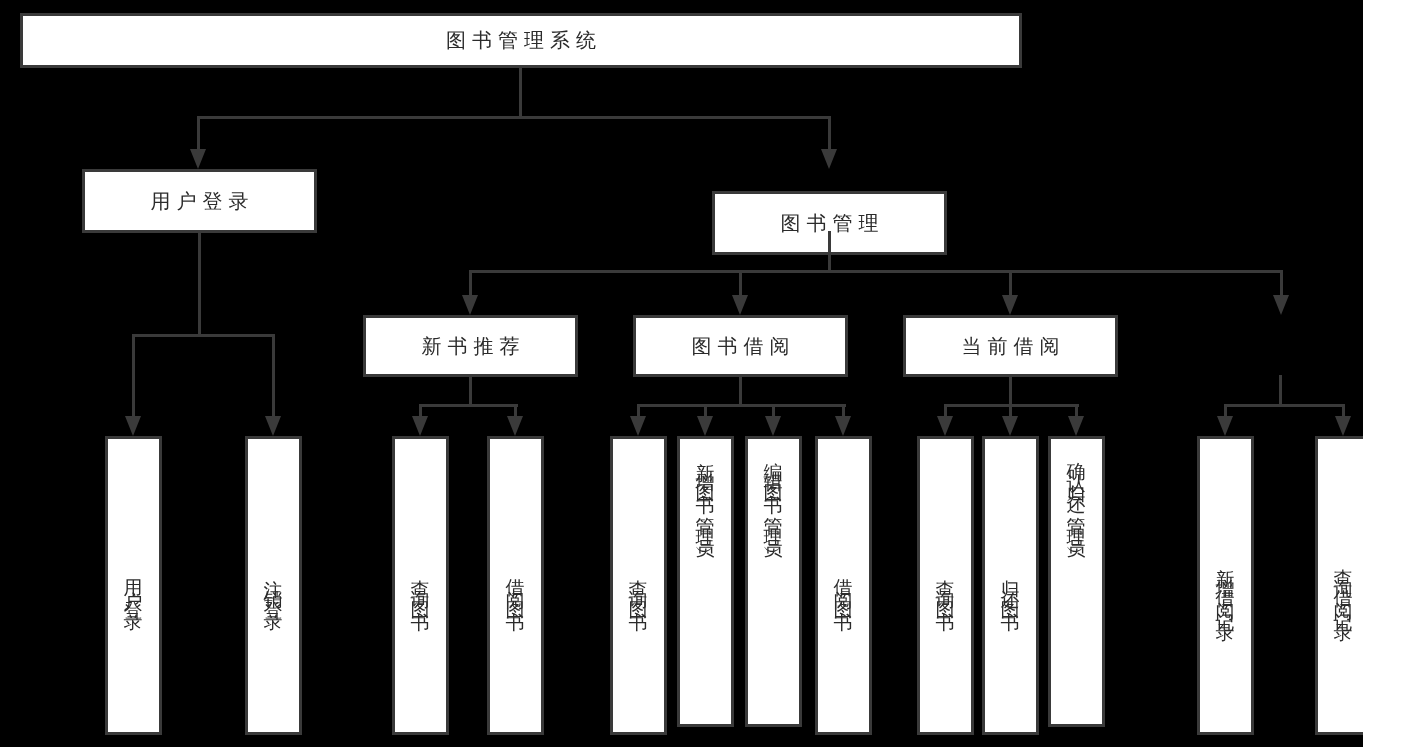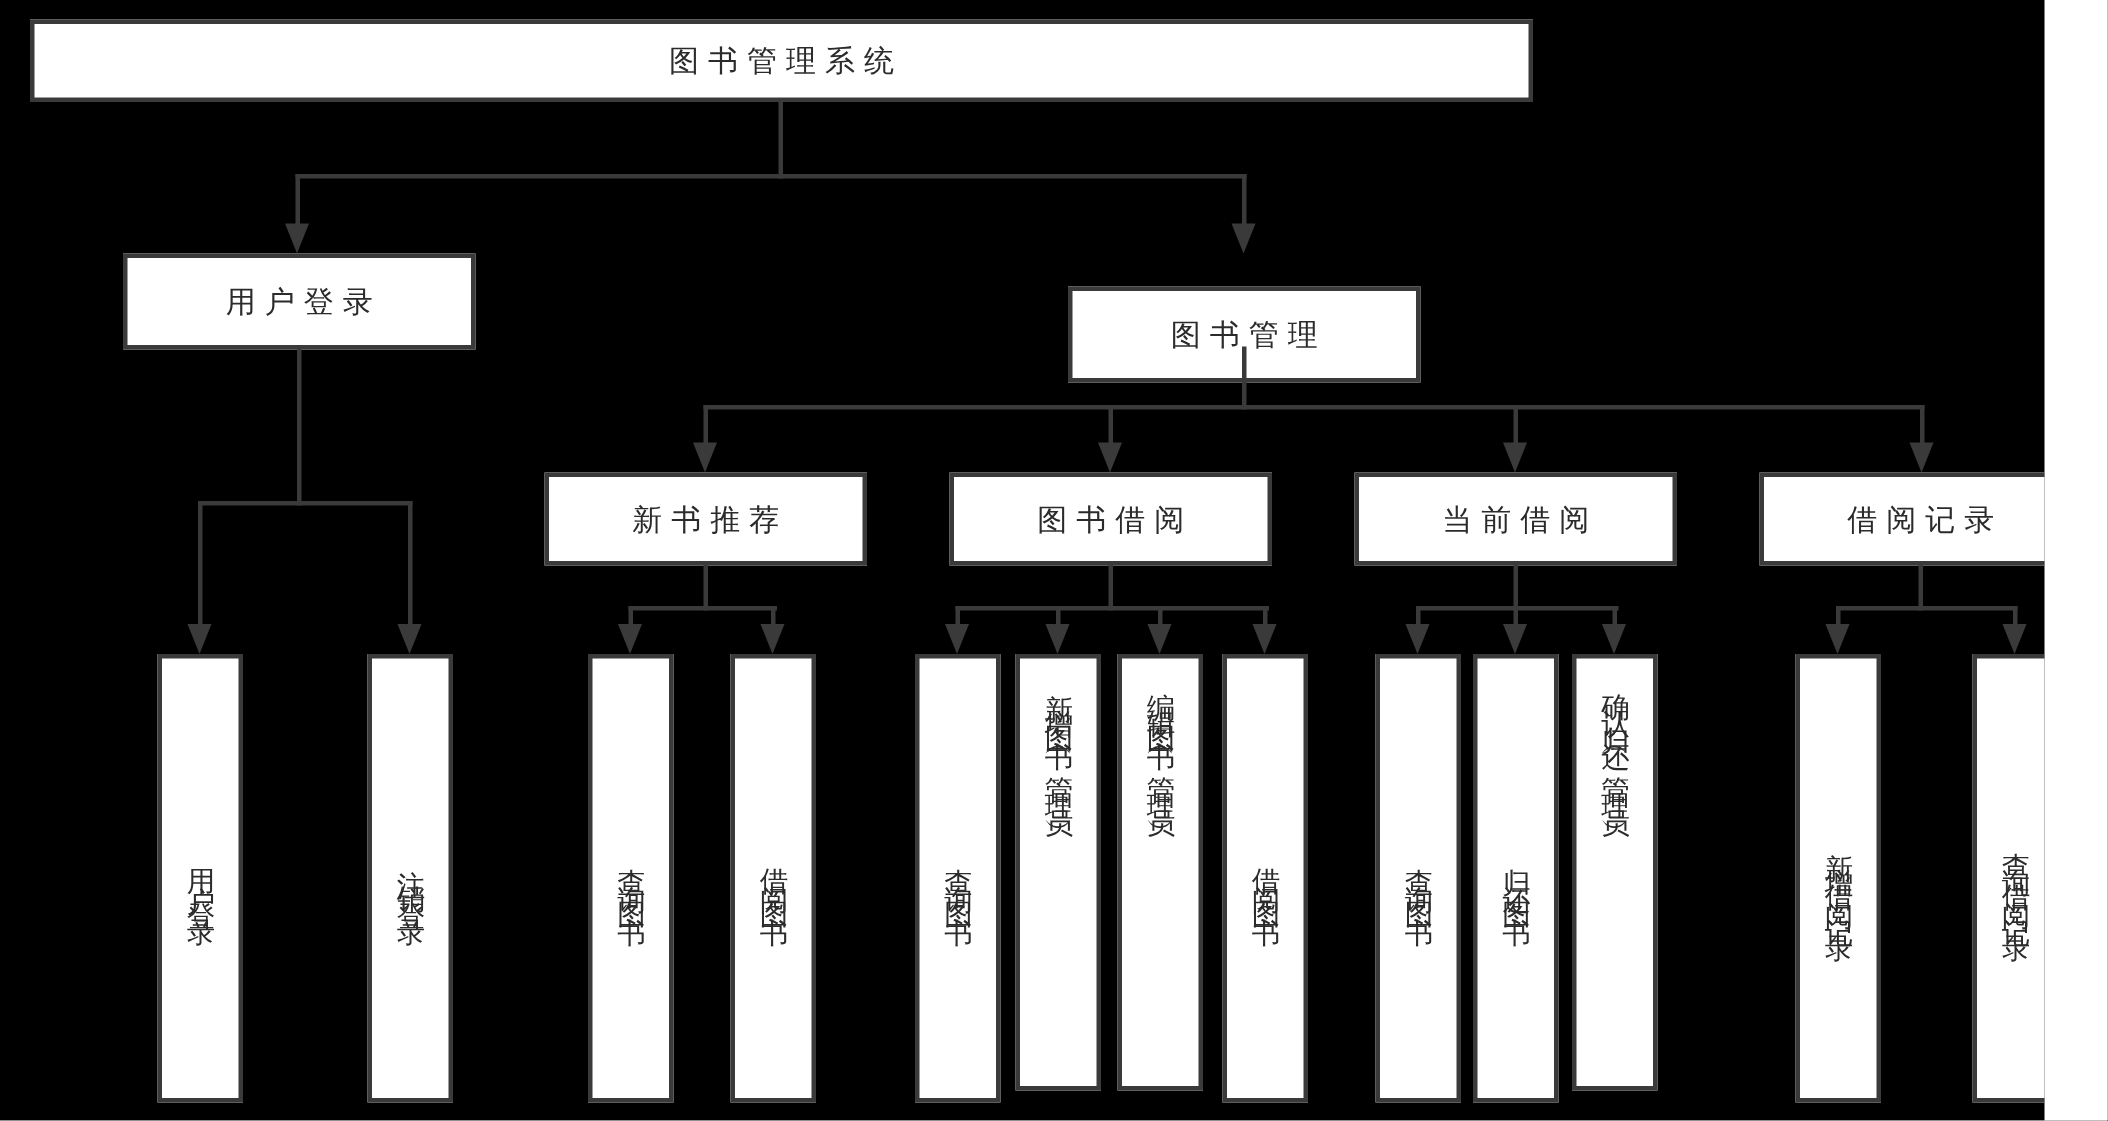--- a/index.html
+++ b/index.html
@@ -92,21 +92,20 @@
   <div class="v" style="left:739px;top:270px;height:26px;"></div>
   <div class="ar" style="left:732px;top:295px;"></div>
   <div class="v" style="left:1009px;top:270px;height:26px;"></div>
   <div class="ar" style="left:1002px;top:295px;"></div>
   <div class="v" style="left:1280px;top:270px;height:26px;"></div>
   <div class="ar" style="left:1273px;top:295px;"></div>
 
   <div class="node hnode" style="left:363px;top:315px;width:215px;height:62px;text-align:center;">新书推荐</div>
   <div class="node hnode" style="left:903px;top:315px;width:215px;height:62px;">当前借阅</div>
   <div class="node hnode" style="left:633px;top:315px;width:215px;height:62px;">图书借阅</div>
-  <div class="node hnode" style="left:1173px;top:315px;width:215px;height:62px;">借阅记录</div>
 
   <div class="v" style="left:469px;top:375px;height:32px;"></div>
   <div class="h" style="left:419px;top:404px;width:99px;"></div>
   <div class="v" style="left:419px;top:404px;height:14px;"></div>
   <div class="ar" style="left:412px;top:416px;"></div>
   <div class="v" style="left:514px;top:404px;height:14px;"></div>
   <div class="ar" style="left:507px;top:416px;"></div>
 
   <div class="v" style="left:739px;top:375px;height:32px;"></div>
   <div class="h" style="left:637px;top:404px;width:209px;"></div>

